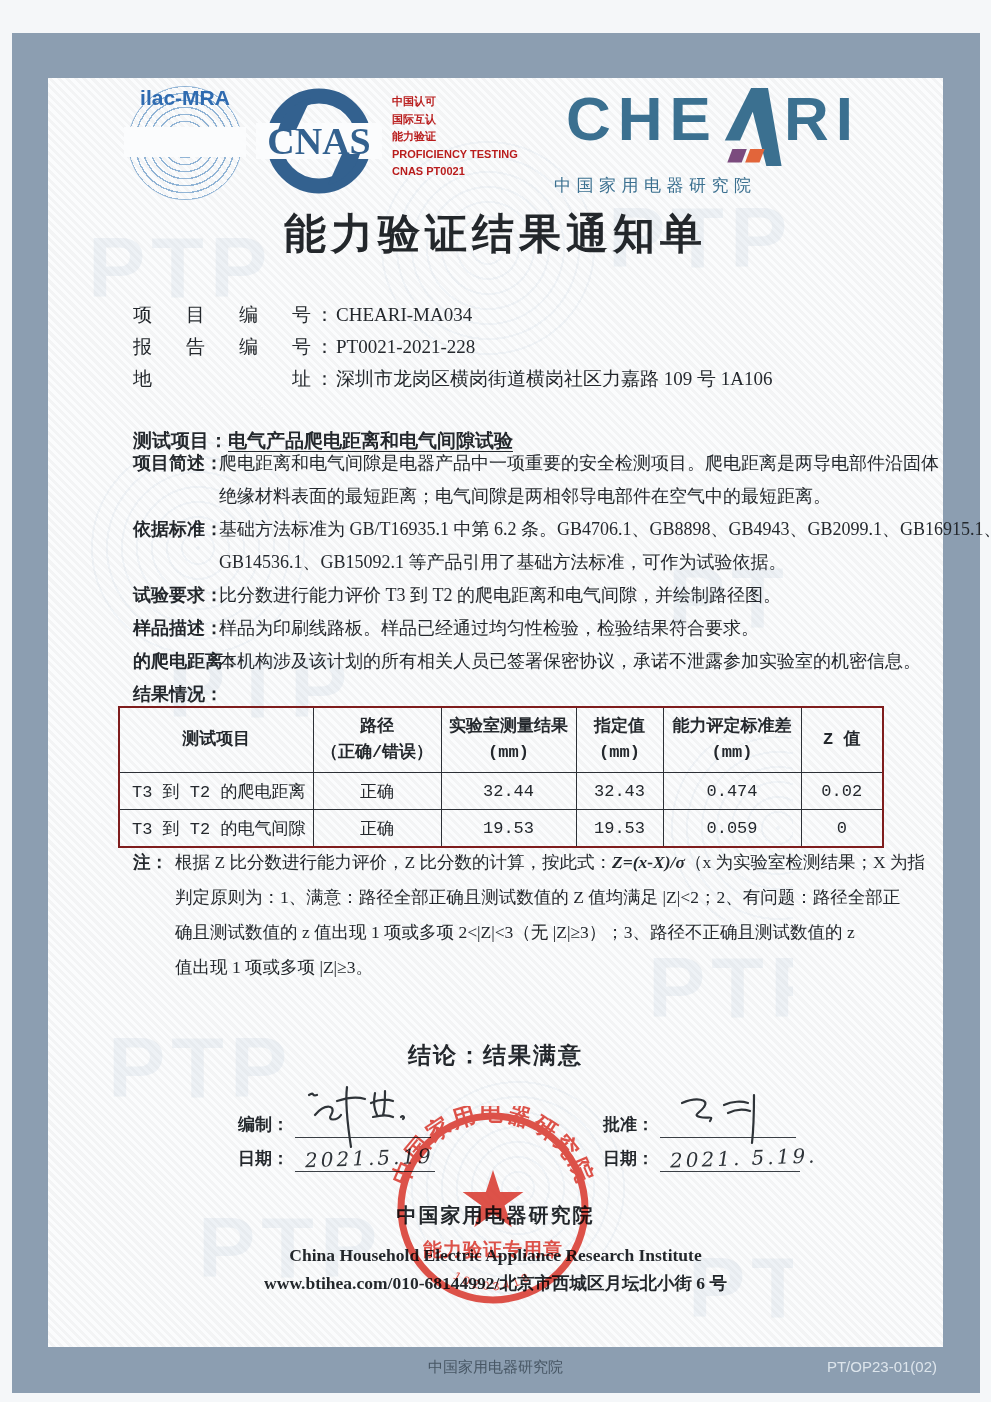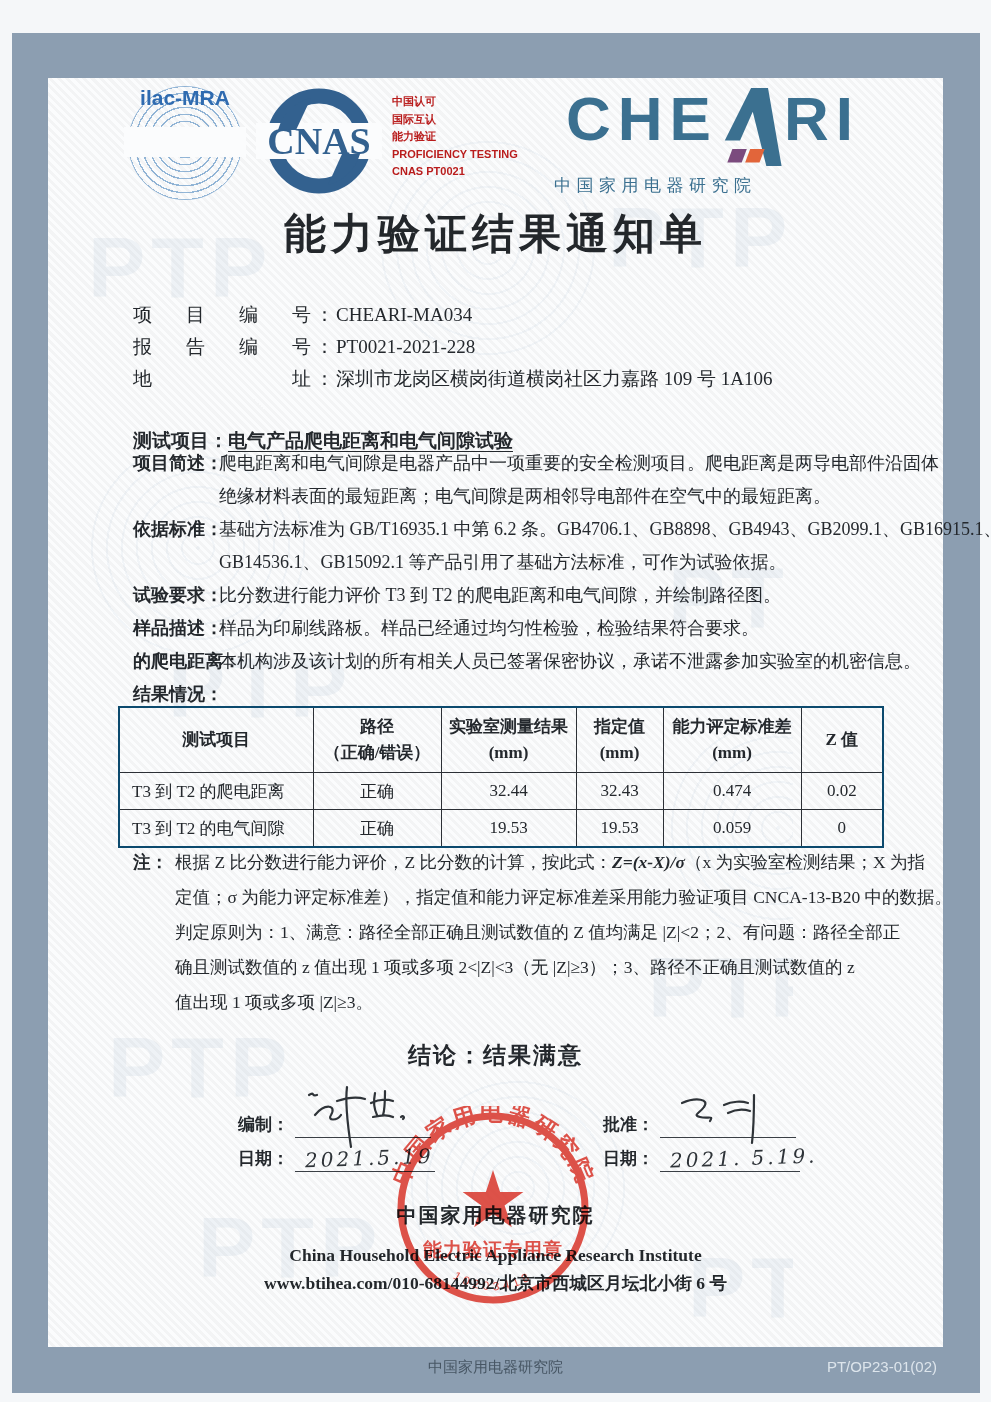--- a/index.html
+++ b/index.html
@@ -108,21 +108,21 @@
   .rtable{
     position:absolute;left:118px;top:706px;border-collapse:collapse;table-layout:fixed;
     font-size:17px;
   }
   .rtable td,.rtable th{
     border:1px solid #2c3036;padding:0 4px;text-align:center;vertical-align:middle;
     font-weight:normal;
   }
   .rtable th{font-weight:bold;height:64px;line-height:26px;}
   .rtable td{height:36px;}
-  .rtable{border:2px solid #0c4a6e;}
+  .rtable{border:2px solid #7f1d1d;font-family:Liberation Mono, monospace;}
   .rtable .c-item{text-align:left;padding-left:12px;}
   .rtable .sub{font-weight:bold;}
 
   
   .note{position:absolute;left:133px;top:845px;font-size:17.5px;display:flex;}
   .note-label{width:42px;flex:0 0 42px;line-height:35px;font-weight:bold;}
   .note-lines{line-height:35px;}
   .note-lines div{white-space:nowrap;}
   .formula{font-weight:bold;font-style:italic;}
 
@@ -340,21 +340,20 @@
         <td>0.059</td>
         <td>0</td>
       </tr>
     </tbody>
       </table>
 
     <div class="note">
       <div class="note-label">注：</div>
       <div class="note-lines">
         <div><span>根据 Z 比分数进行能力评价，Z 比分数的计算，按此式：</span><span class="formula">Z=(x-X)/σ</span><span>（x 为实验室检测结果；X 为指</span></div>
-        <div>定值；σ 为能力评定标准差），指定值和能力评定标准差采用能力验证项目 CNCA-13-B20 中的数据。</div>
         <div>判定原则为：1、满意：路径全部正确且测试数值的 Z 值均满足 |Z|&lt;2；2、有问题：路径全部正</div>
         <div>确且测试数值的 z 值出现 1 项或多项 2&lt;|Z|&lt;3（无 |Z|≥3）；3、路径不正确且测试数值的 z</div>
         <div>值出现 1 项或多项 |Z|≥3。</div>
       </div>
     </div>
 
     <div class="conclusion">结论：结果满意</div>
 
     <div class="signoff">
       <div class="sig-col left">

